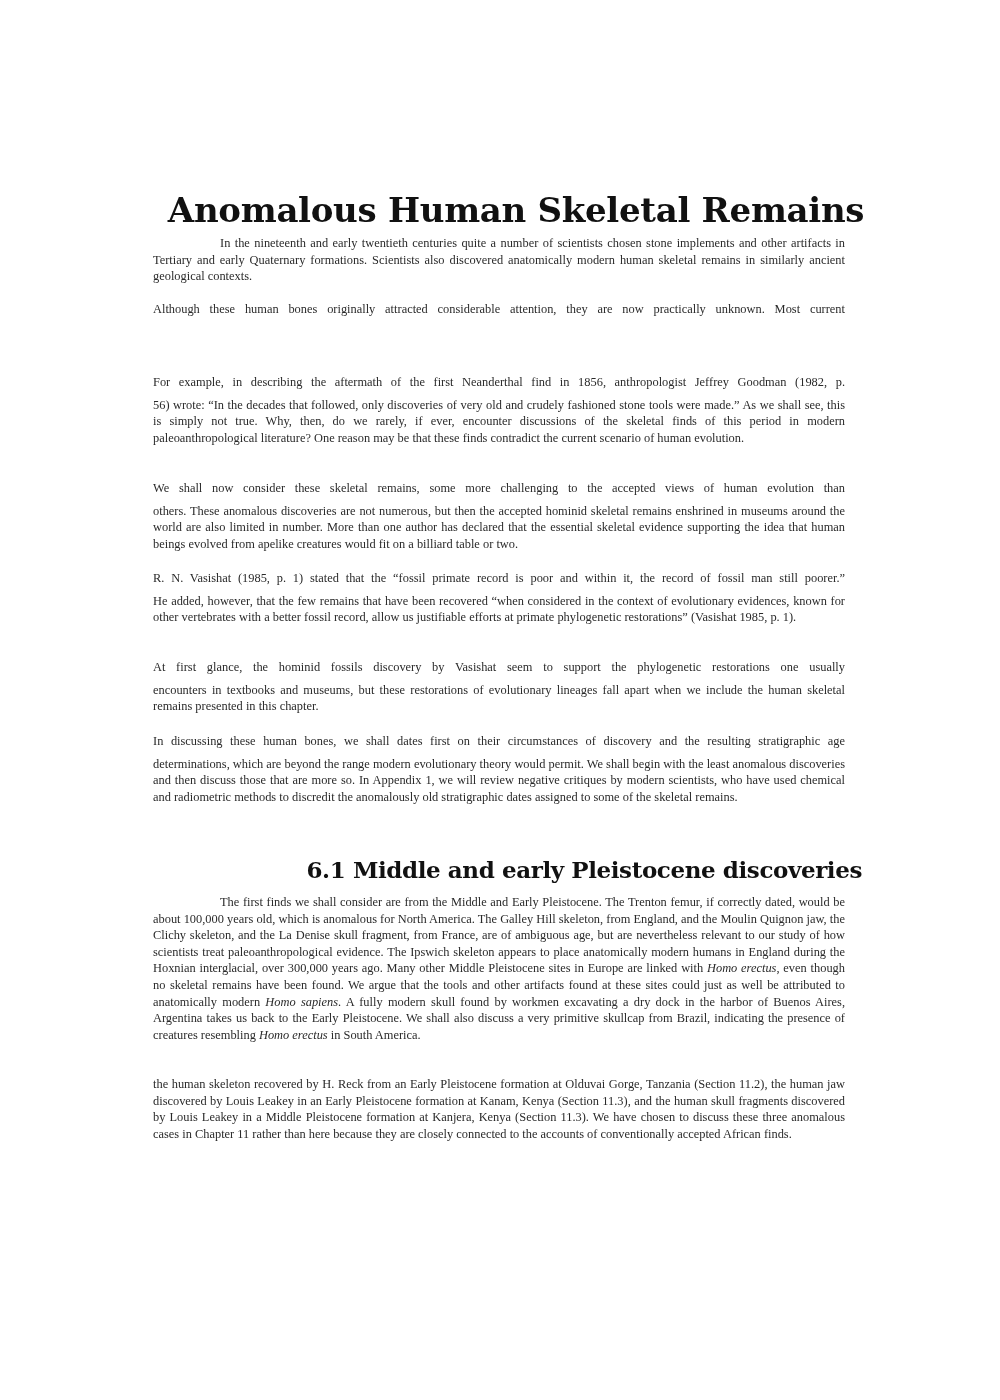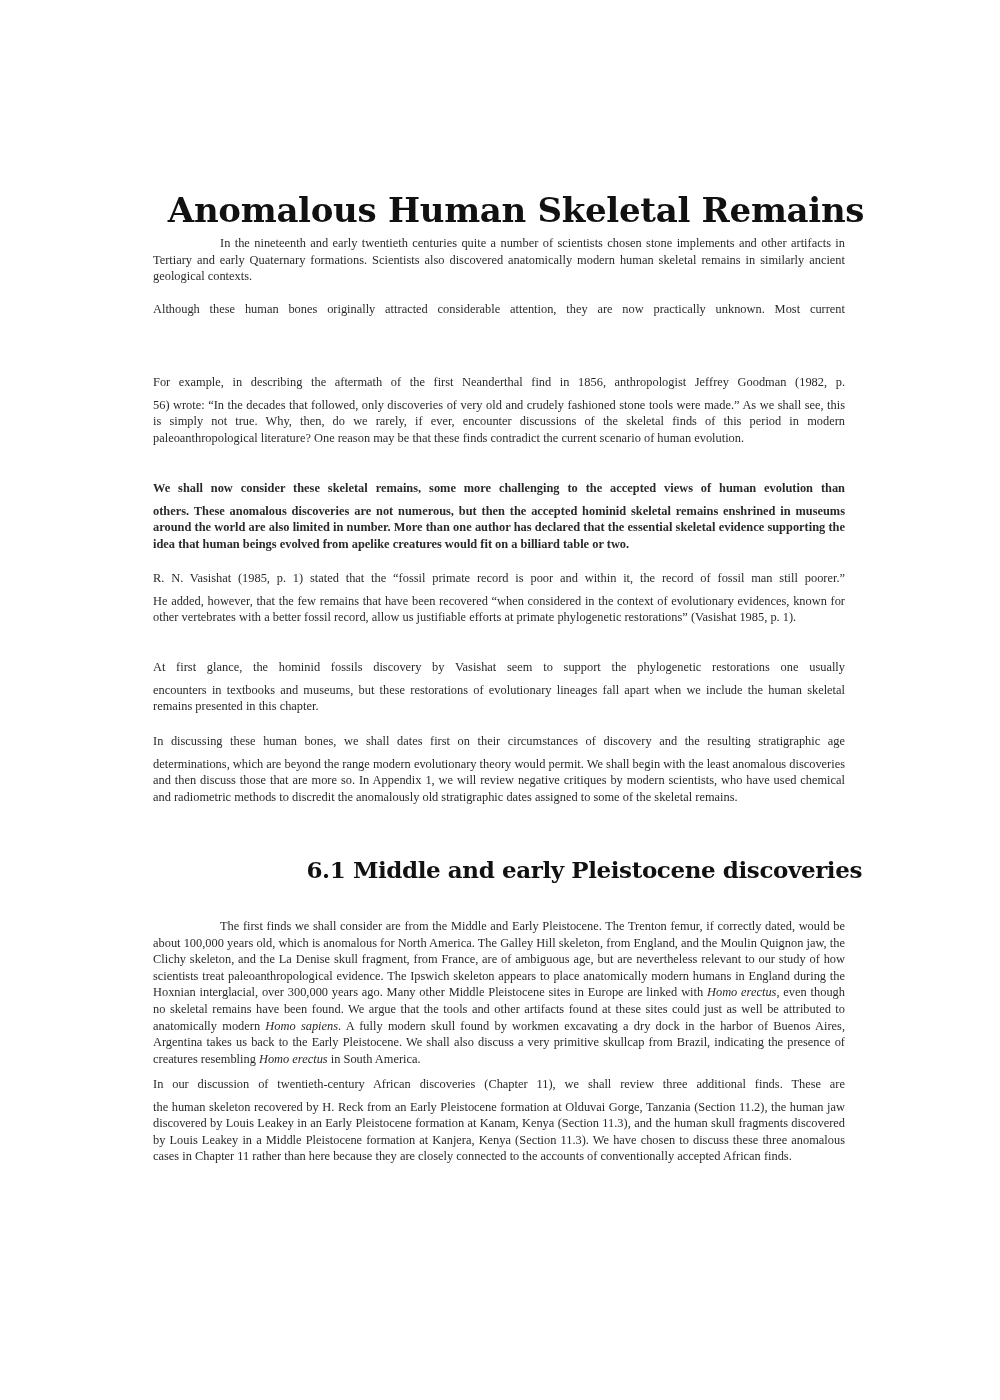--- a/index.html
+++ b/index.html
@@ -38,21 +38,21 @@
 
   <p class="para" style="top:301px;">
     <span class="first">Although these human bones originally attracted considerable attention, they are now practically unknown. Most current</span>
   </p>
 
   <p class="para" style="top:374px;">
     <span class="first">For example, in describing the aftermath of the first Neanderthal find in 1856, anthropologist Jeffrey Goodman (1982, p.</span>
     <span class="rest">56) wrote: “In the decades that followed, only discoveries of very old and crudely fashioned stone tools were made.” As we shall see, this is simply not true. Why, then, do we rarely, if ever, encounter discussions of the skeletal finds of this period in modern paleoanthropological literature? One reason may be that these finds contradict the current scenario of human evolution.</span>
   </p>
 
-  <p class="para" style="top:480px;font-weight:bold;">
+  <p class="para" style="top:480px;">
     <span class="first">We shall now consider these skeletal remains, some more challenging to the accepted views of human evolution than</span>
     <span class="rest">others. These anomalous discoveries are not numerous, but then the accepted hominid skeletal remains enshrined in museums around the world are also limited in number. More than one author has declared that the essential skeletal evidence supporting the idea that human beings evolved from apelike creatures would fit on a billiard table or two.</span>
   </p>
 
   <p class="para" style="top:570px;">
     <span class="first">R. N. Vasishat (1985, p. 1) stated that the “fossil primate record is poor and within it, the record of fossil man still poorer.”</span>
     <span class="rest">He added, however, that the few remains that have been recovered “when considered in the context of evolutionary evidences, known for other vertebrates with a better fossil record, allow us justifiable efforts at primate phylogenetic restorations” (Vasishat 1985, p. 1).</span>
   </p>
 
   <p class="para" style="top:659px;">
@@ -60,22 +60,21 @@
     <span class="rest">encounters in textbooks and museums, but these restorations of evolutionary lineages fall apart when we include the human skeletal remains presented in this chapter.</span>
   </p>
 
   <p class="para" style="top:733px;">
     <span class="first">In discussing these human bones, we shall dates first on their circumstances of discovery and the resulting stratigraphic age</span>
     <span class="rest">determinations, which are beyond the range modern evolutionary theory would permit. We shall begin with the least anomalous discoveries and then discuss those that are more so. In Appendix 1, we will review negative critiques by modern scientists, who have used chemical and radiometric methods to discredit the anomalously old stratigraphic dates assigned to some of the skeletal remains.</span>
   </p>
 
   <h2 class="section-heading">6.1 Middle and early Pleistocene discoveries</h2>
 
-  <p class="para indent" style="top:894px;margin-top:24px;">
+  <p class="para indent" style="top:894px;">
     <span>The first finds we shall consider are from the Middle and Early Pleistocene. The Trenton femur, if correctly dated, would be about 100,000 years old, which is anomalous for North America. The Galley Hill skeleton, from England, and the Moulin Quignon jaw, the Clichy skeleton, and the La Denise skull fragment, from France, are of ambiguous age, but are nevertheless relevant to our study of how scientists treat paleoanthropological evidence. The Ipswich skeleton appears to place anatomically modern humans in England during the Hoxnian interglacial, over 300,000 years ago. Many other Middle Pleistocene sites in Europe are linked with </span><em>Homo erectus</em><span>, even though no skeletal remains have been found. We argue that the tools and other artifacts found at these sites could just as well be attributed to anatomically modern </span><em>Homo sapiens</em><span>. A fully modern skull found by workmen excavating a dry dock in the harbor of Buenos Aires, Argentina takes us back to the Early Pleistocene. We shall also discuss a very primitive skullcap from Brazil, indicating the presence of creatures resembling </span><em>Homo erectus</em><span> in South America.</span>
   </p>
 
   <p class="para" style="top:1076px;">
-    <span class="first">In our discussion of twentieth-century African discoveries (Chapter 11), we shall review three additional finds. These are</span>
     <span class="rest">the human skeleton recovered by H. Reck from an Early Pleistocene formation at Olduvai Gorge, Tanzania (Section 11.2), the human jaw discovered by Louis Leakey in an Early Pleistocene formation at Kanam, Kenya (Section 11.3), and the human skull fragments discovered by Louis Leakey in a Middle Pleistocene formation at Kanjera, Kenya (Section 11.3). We have chosen to discuss these three anomalous cases in Chapter 11 rather than here because they are closely connected to the accounts of conventionally accepted African finds.</span>
   </p>
 
 </div>
 
 </body></html>

